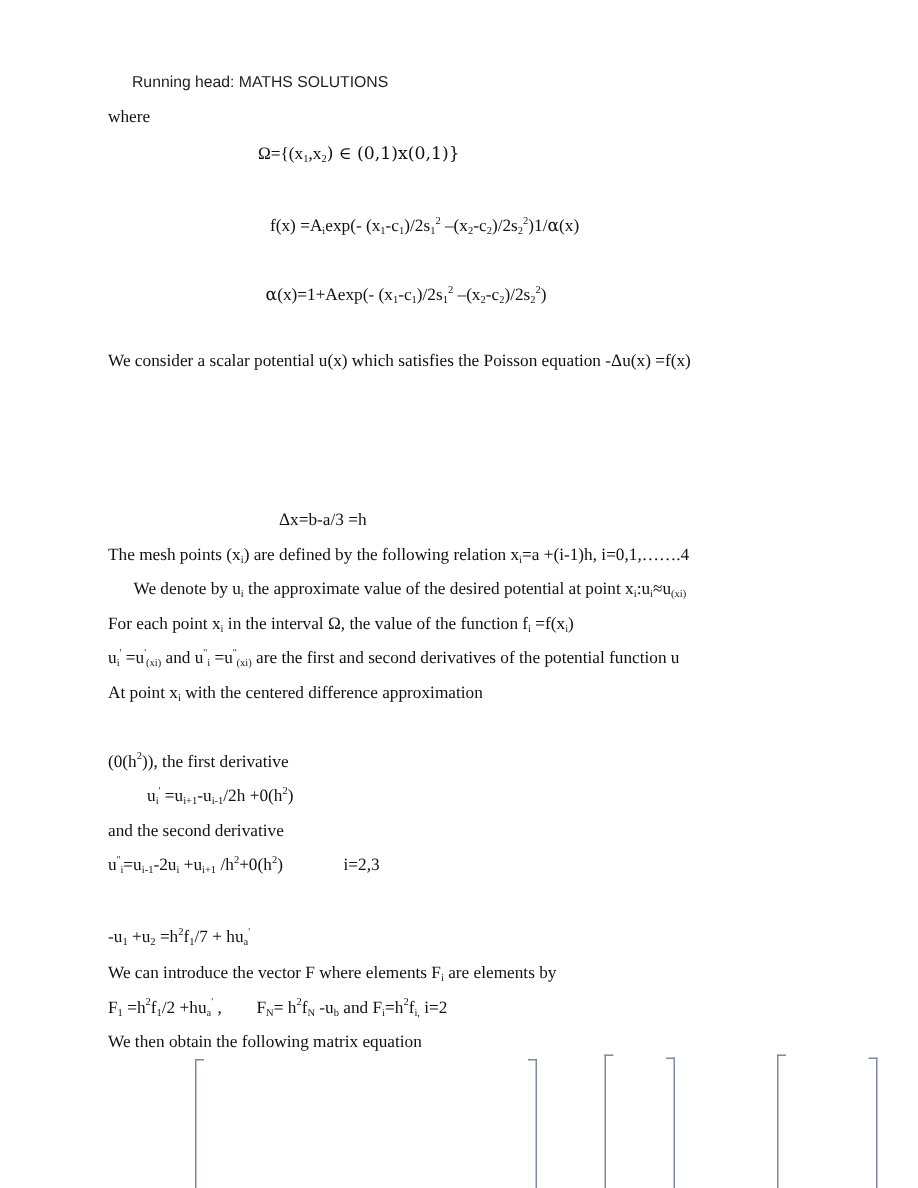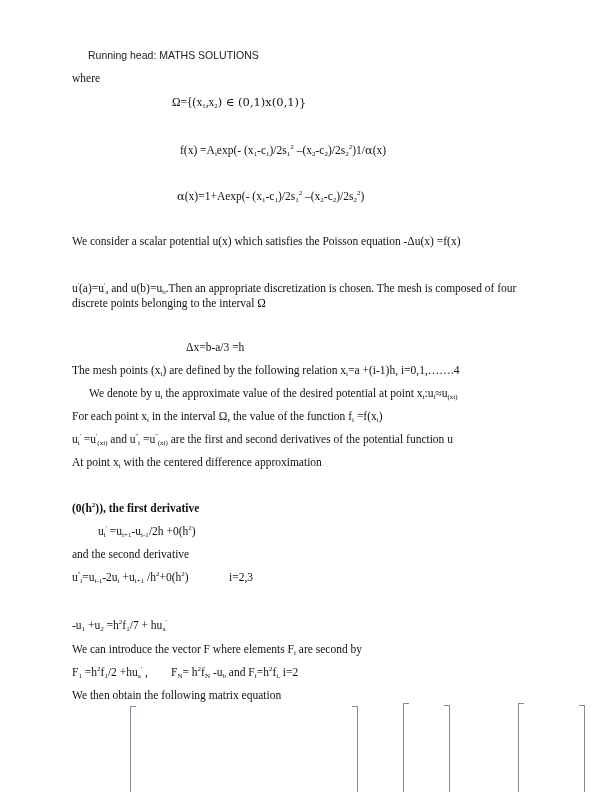--- a/index.html
+++ b/index.html
@@ -27,46 +27,45 @@
 
   <div class="line" style="left:172px;top:95px;"><span>Ω={(x</span><sub>1</sub><span>,x</span><sub>2</sub><span class="math">) ∈ (0,1)x(0,1)}</span></div>
 
   <div class="line" style="left:180px;top:143px;"><span>f(x) =A</span><sub>i</sub><span>exp(- (x</span><sub>1</sub><span>-c</span><sub>1</sub><span>)/2s</span><sub>1</sub><sup>2</sup><span> –(x</span><sub>2</sub><span>-c</span><sub>2</sub><span>)/2s</span><sub>2</sub><sup>2</sup><span>)1/</span><span class="math">α</span><span>(x)</span></div>
 
   <div class="line" style="left:177px;top:189px;"><span class="math">α</span><span>(x)=1+Aexp(- (x</span><sub>1</sub><span>-c</span><sub>1</sub><span>)/2s</span><sub>1</sub><sup>2</sup><span> –(x</span><sub>2</sub><span>-c</span><sub>2</sub><span>)/2s</span><sub>2</sub><sup>2</sup><span>)</span></div>
 
   <div class="line" style="left:72px;top:235px;">We consider a scalar potential u(x) which satisfies the Poisson equation -Δu(x) =f(x)</div>
 
 
-  <div class="para" style="top:281px;"><span>u</span><sup>'</sup><span>(a)=u</span><sup>'</sup><sub>a</sub><span> and u(b)=u</span><sub>b</sub><span>.Then an appropriate discretization is chosen. The mesh is composed of four discrete points belonging to the interval Ω</span></div>
 
   <div class="line" style="left:186px;top:341px;">Δx=b-a/3 =h</div>
 
   <div class="line" style="left:72px;top:364px;text-align:right;"><span>The mesh points (x</span><sub>i</sub><span>) are defined by the following relation x</span><sub>i</sub><span>=a +(i-1)h, i=0,1,…….4</span></div>
 
   <div class="line" style="left:72px;top:387px;margin-left:17px;"><span>We denote by u</span><sub>i</sub><span> the approximate value of the desired potential at point x</span><sub>i</sub><span>:u</span><sub>i</sub><span>≈u</span><sub>(xi)</sub></div>
 
   <div class="line" style="left:72px;top:410px;"><span>For each point x</span><sub>i</sub><span>  in the interval Ω, the value of the function f</span><sub>i</sub><span> =f(x</span><sub>i</sub><span>)</span></div>
 
   <div class="line" style="left:72px;top:433px;"><span>u</span><sub>i</sub><sup>'</sup><span> =u</span><sup>'</sup><sub>(xi)</sub><span> and u</span><sup>''</sup><sub>i</sub><span> =u</span><sup>''</sup><sub>(xi)</sub><span> are the first and second derivatives of the  potential function u</span></div>
 
   <div class="line" style="left:72px;top:456px;"><span>At point x</span><sub>i</sub><span> with the centered difference approximation</span></div>
 
-  <div class="line" style="left:72px;top:502px;font-weight:bold;"><span> (0(h</span><sup>2</sup><span>)), the first derivative</span></div>
+  <div class="line" style="left:72px;top:502px;"><span> (0(h</span><sup>2</sup><span>)), the first derivative</span></div>
 
   <div class="line" style="left:72px;top:525px;margin-left:26px;"><span>u</span><sub>i</sub><sup>'</sup><span> =u</span><sub>i+1</sub><span>-u</span><sub>i-1</sub><span>/2h +0(h</span><sup>2</sup><span>)</span></div>
 
   <div class="line" style="left:72px;top:548px;">and the second derivative</div>
 
   <div class="line" style="left:72px;top:571px;"><span>u</span><sup>''</sup><sub>i</sub><span>=u</span><sub>i-1</sub><span>-2u</span><sub>i</sub><span> +u</span><sub>i+1</sub><span> /h</span><sup>2</sup><span>+0(h</span><sup>2</sup><span>)</span></div>
   <div class="line" style="left:229px;top:571px;">i=2,3</div>
 
   <div class="line" style="left:72px;top:619px;"><span>-u</span><sub>1</sub><span> +u</span><sub>2</sub><span> =h</span><sup>2</sup><span>f</span><sub>1</sub><span>/7 + hu</span><sub>a</sub><sup>'</sup></div>
 
-  <div class="line" style="left:72px;top:643px;"><span>We can introduce  the vector F where elements F</span><sub>i</sub><span> are second by</span></div>
+  <div class="line" style="left:72px;top:643px;"><span>We can introduce  the vector F where elements F</span><sub>i</sub><span> are elements by</span></div>
 
   <div class="line" style="left:72px;top:666px;"><span>F</span><sub>1</sub><span> =h</span><sup>2</sup><span>f</span><sub>1</sub><span>/2 +hu</span><sub>a</sub><sup>'</sup><span> ,</span></div>
   <div class="line" style="left:171px;top:666px;"><span>F</span><sub>N</sub><span>= h</span><sup>2</sup><span>f</span><sub>N</sub><span> -u</span><sub>b</sub><span> and F</span><sub>i</sub><span>=h</span><sup>2</sup><span>f</span><sub>i,</sub><span>   i=2</span></div>
 
   <div class="line" style="left:72px;top:689px;">We then obtain the following matrix equation</div>
 
   <div class="bracket left" style="left:130px;top:706px;"></div>
   <div class="bracket right" style="left:352px;top:706px;"></div>
   <div class="bracket left" style="left:403px;top:703px;"></div>
   <div class="bracket right" style="left:444px;top:705px;"></div>

